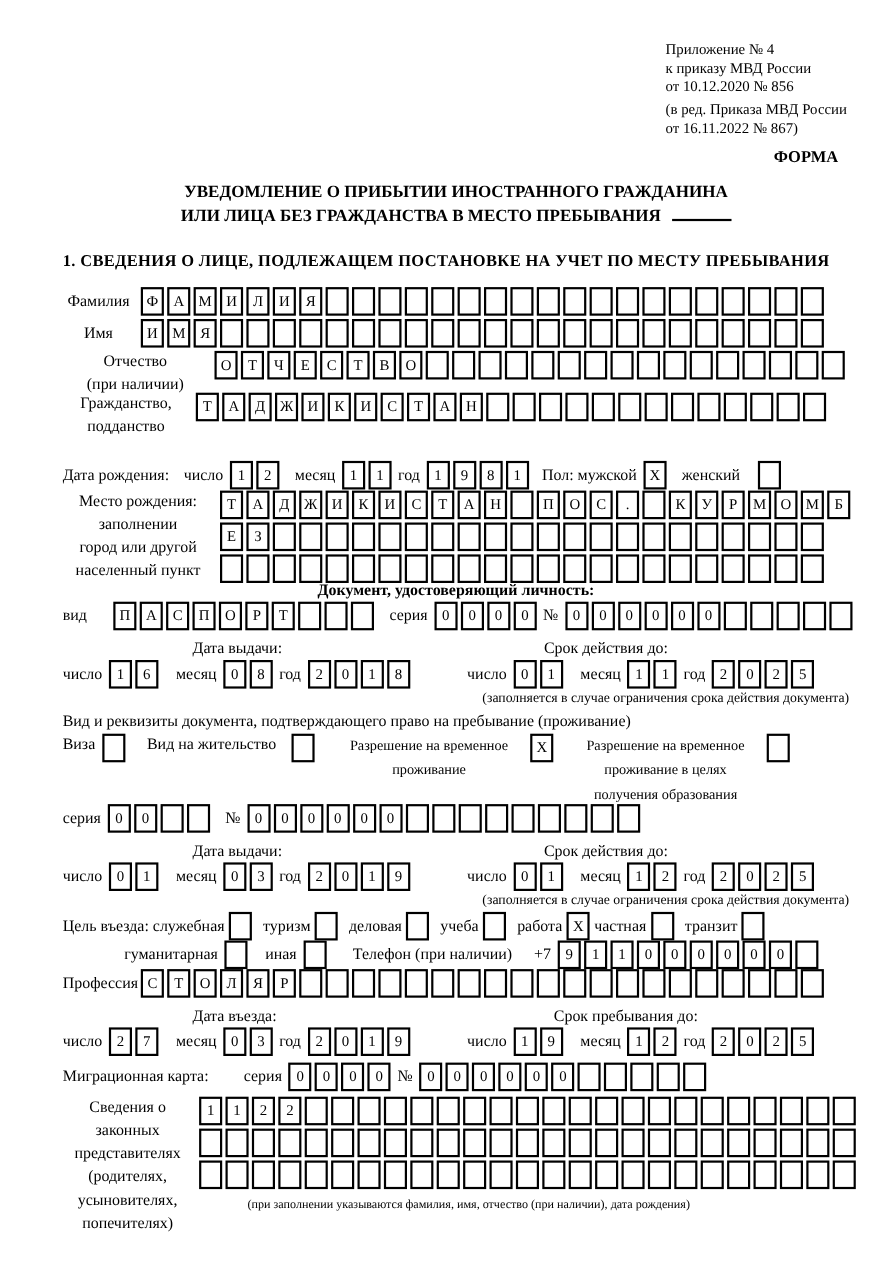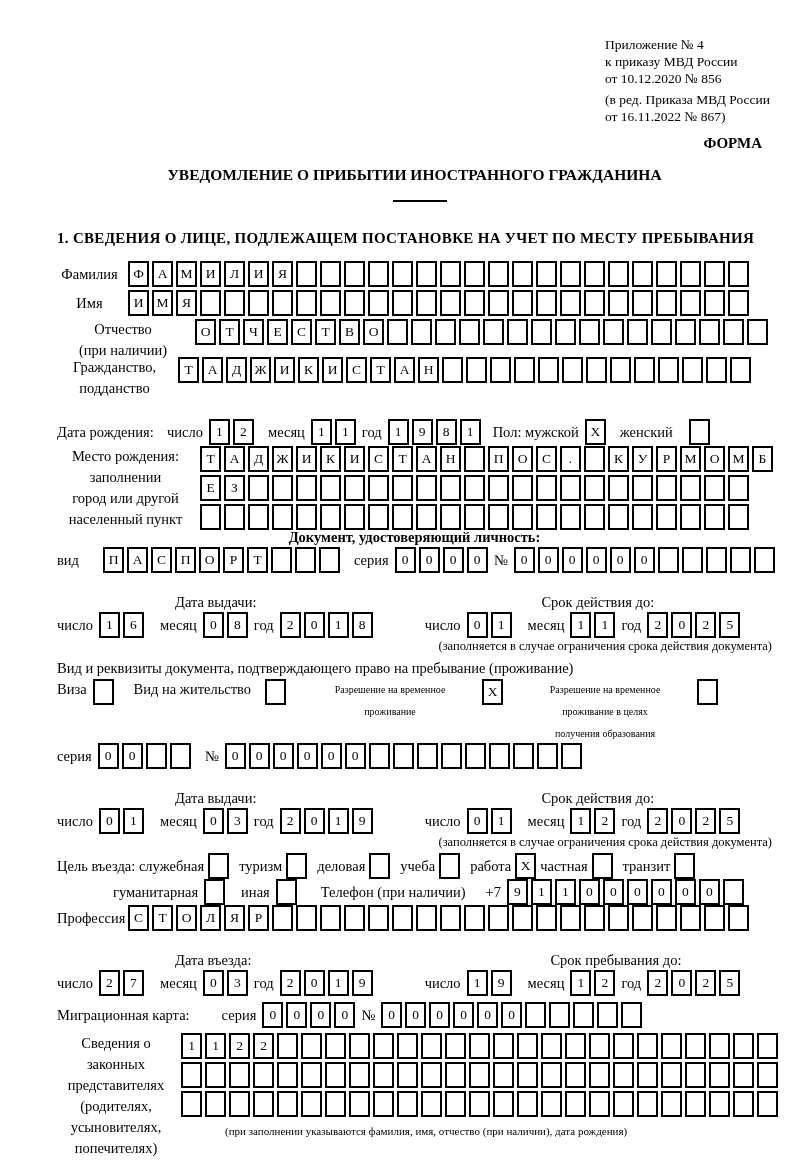--- a/index.html
+++ b/index.html
@@ -13,43 +13,43 @@
   .tunder { display:inline-block; width:54px; border-bottom:2px solid #000; margin-left:10px; vertical-align:baseline; }
   .section { font-weight:bold; font-size:15px; margin-top:22px; margin-bottom:14px; letter-spacing:0.3px; }
   .row { display:flex; align-items:center; gap:6px; }
   .tops { align-items:flex-start; }
   .lbl { font-size:14.5px; flex:none; line-height:21px; }
   .labelcol { flex:none; font-size:14.5px; line-height:21px;text-align:center; }
   .cellrow { display:flex; gap:3px; flex:none; }
   .cell { flex:none; width:21px; height:26px; border:2px solid #000; font-size:13.5px; line-height:21px; text-align:center; background:#fff; }
   .stack { display:flex; flex-direction:column; gap:3px; }
   .bhead { text-align:center; font-weight:bold; font-size:14.5px; line-height:15px; }
-  .dhdr { display:flex; font-size:14.5px; line-height:15px; margin-top:22px;gap:47px; }
+  .dhdr { display:flex; font-size:14.5px; line-height:15px; margin-top:10px; }
   .note { text-align:right; font-size:12.5px; line-height:17px; }
-  .cl { text-align:center; line-height:22px; font-size:10px; flex:none; }
+  .cl { text-align:center; line-height:22px; font-size:13px; flex:none; }
   .mnote { font-size:11px; line-height:16px; margin-top:6px; margin-left:44px; }
 </style>
 </head>
 <body>
 
 <div class="page">
 
   <div class="ref">
     <div>Приложение № 4</div>
     <div>к приказу МВД России</div>
     <div>от 10.12.2020 № 856</div>
     <div class="gap">(в ред. Приказа МВД России</div>
     <div>от 16.11.2022 № 867)</div>
   </div>
 
   <div class="forma">ФОРМА</div>
 
   <div class="title">
     <div>УВЕДОМЛЕНИЕ О ПРИБЫТИИ ИНОСТРАННОГО ГРАЖДАНИНА</div>
-    <div><span class="tunder"></span></div>
+    <div><span>ИЛИ ЛИЦА БЕЗ ГРАЖДАНСТВА В МЕСТО ПРЕБЫВАНИЯ</span><span class="tunder"></span></div>
   </div>
 
   <div class="section">1. СВЕДЕНИЯ О ЛИЦЕ, ПОДЛЕЖАЩЕМ ПОСТАНОВКЕ НА УЧЕТ ПО МЕСТУ ПРЕБЫВАНИЯ</div>
 
   <div class="row" style="margin-bottom:3px">
     <div class="labelcol" style="width:65px">Фамилия</div>
     <div class="cellrow">
         <span class="cell">Ф</span>
         <span class="cell">А</span>
         <span class="cell">М</span>

